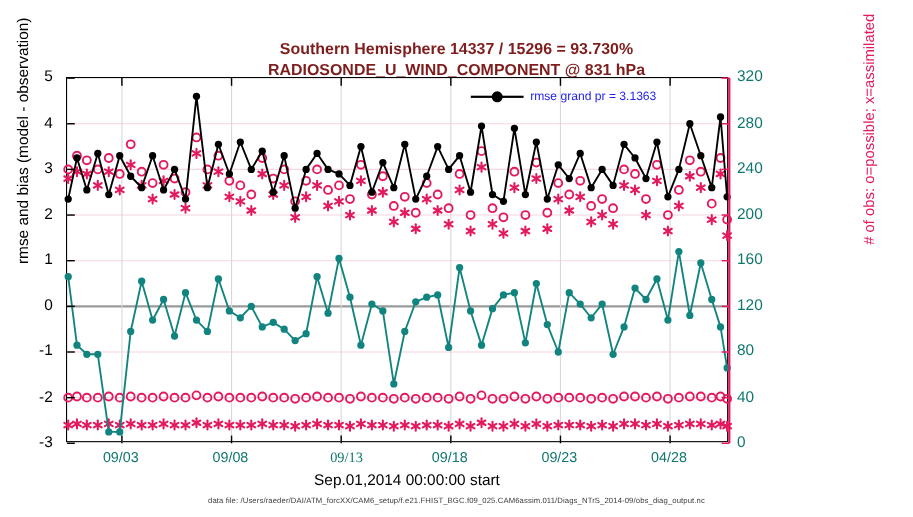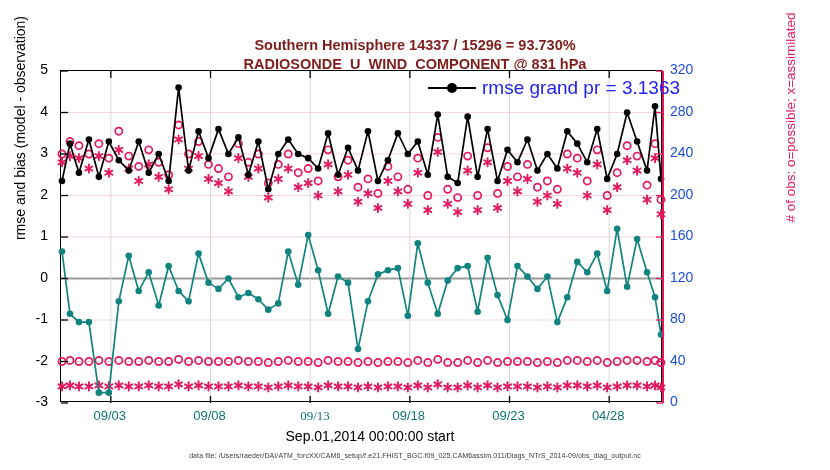--- a/index.html
+++ b/index.html
@@ -22,21 +22,21 @@
   }
 
   svg.layer{position:absolute;left:0;top:0;overflow:visible;}
 
   .ytick-left{
     position:absolute;text-align:right;width:46px;
     font-size:14px;color:#000;
   }
   .ytick-right{
     position:absolute;text-align:left;width:50px;
-    font-size:14px;color:#1d4ed8;
+    font-size:14px;color:#0f766e;
   }
   .xtick{
     position:absolute;text-align:center;width:80px;
     font-size:13px;color:#0f766e;
   }
   .ylabel-left{
     position:absolute;left:-160px;top:120px;width:360px;
     transform:rotate(-90deg);transform-origin:center center;
     text-align:center;font-size:14px;color:#000;
   }
@@ -48,21 +48,21 @@
   .xlabel{
     position:absolute;left:0;top:428px;width:740px;text-align:center;
     font-size:14px;color:#000;
   }
   .footer{
     position:absolute;left:0;top:452px;width:830px;text-align:center;
     font-size:7px;color:#3b3b3b;letter-spacing:.1px;
   }
   .legend{
     position:absolute;left:428px;top:78px;
-    font-size:19px;color:#2222ee;line-height:20px;
+    font-size:11px;color:#2222ee;line-height:20px;
   }
   .legend-row{display:flex;align-items:center;height:20px;}
   .legend-text{margin-left:6px;white-space:nowrap;}
   .legend-swatch{position:relative;width:48px;height:12px;flex:0 0 48px;}
   .legend-swatch .bar{position:absolute;left:0;top:5px;width:48px;height:2.2px;}
   .legend-swatch .dot{position:absolute;left:19px;top:1px;width:10px;height:10px;border-radius:50%;}
 </style>
 </head>
 <body>
 

